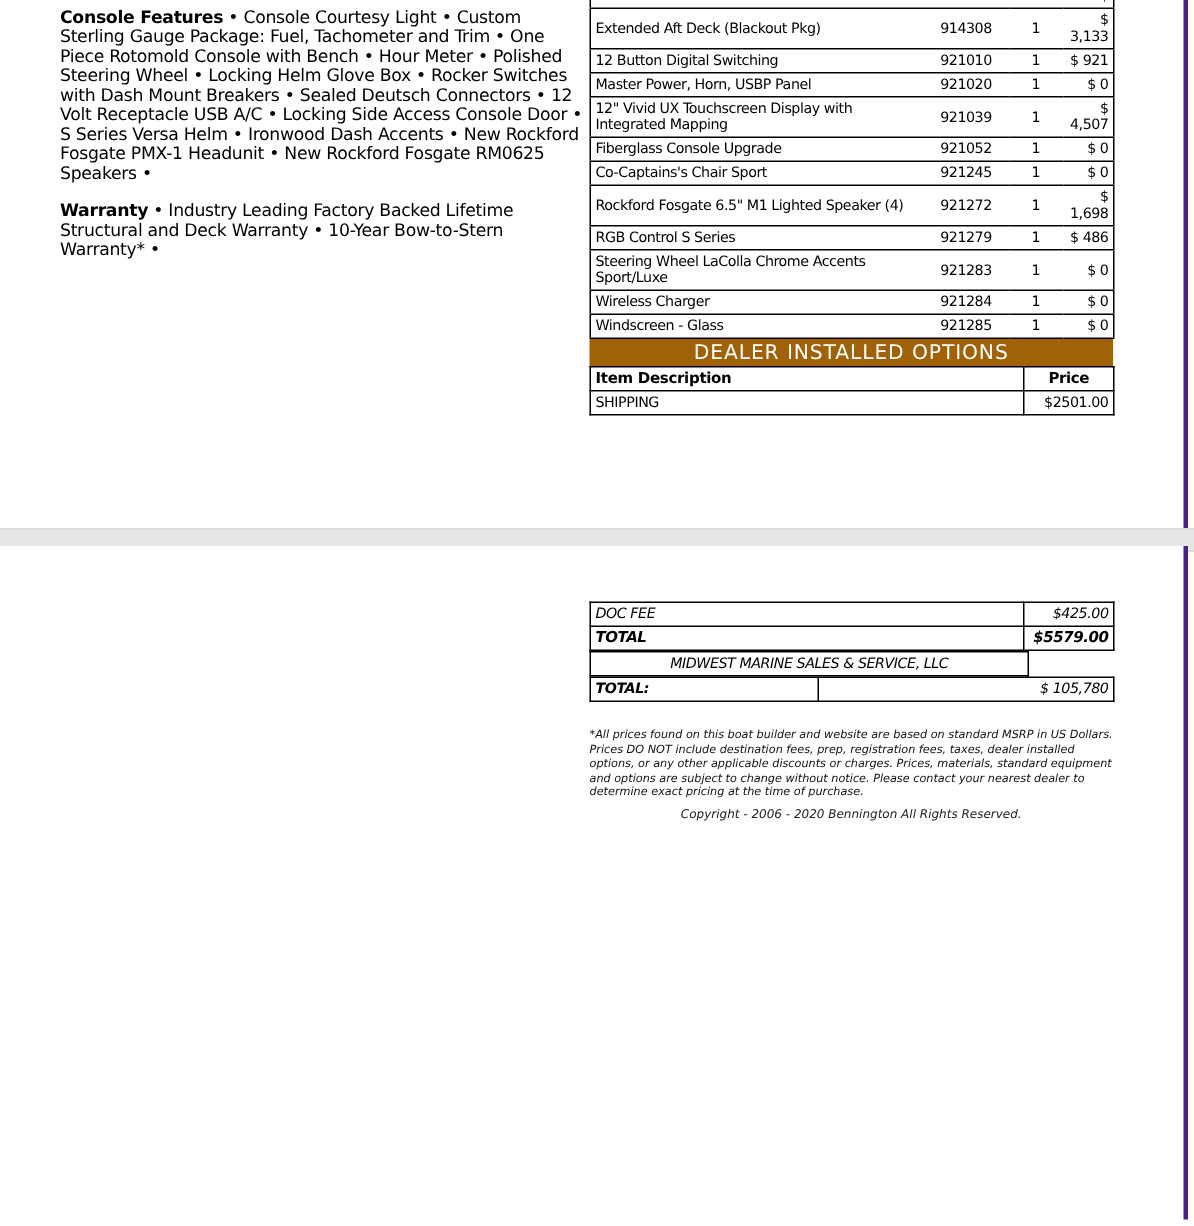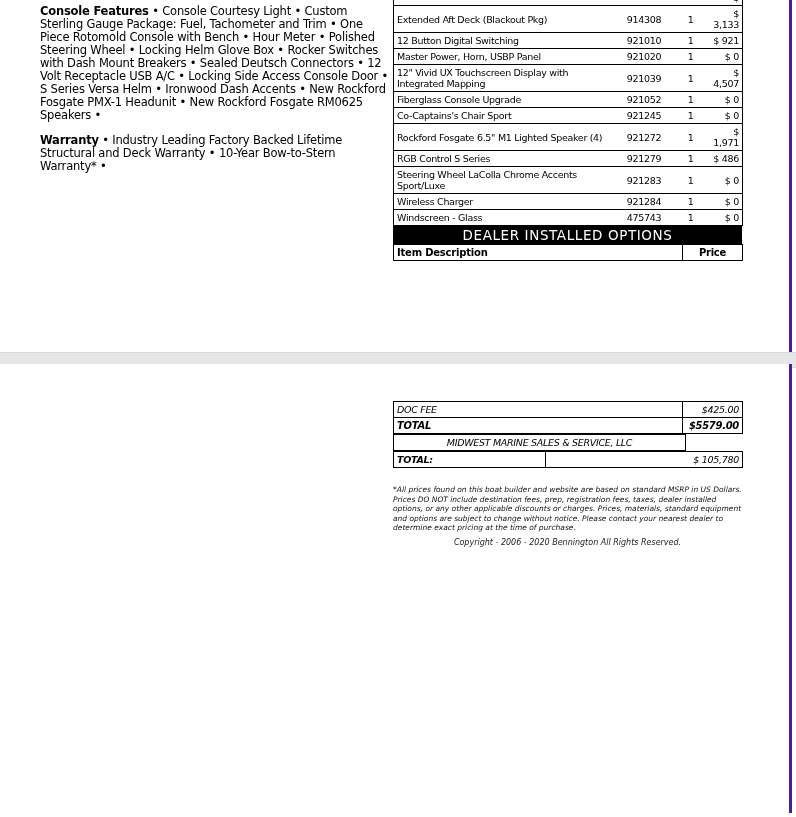--- a/index.html
+++ b/index.html
@@ -27,21 +27,21 @@
   .quote-col { position:absolute; left:393px; width:349px; }
   #quote-top { top:-11px; }
   table { border-collapse:collapse; width:293px; table-layout:fixed; }
   .qt td, .qt th { border:1px solid #000; padding:2px 3px; font-size:9.5px;
                    line-height:11px; letter-spacing:-0.3px; vertical-align:middle;
                    overflow:hidden; }
   .opt-table td { border-left:none; border-right:none; }
   .opt-table { border-left:1px solid #000; border-right:1px solid #000; }
   td.part, td.qty { text-align:center; }
   td.price { text-align:right; }
-  .banner { background:#000000; color:#fff; text-align:center; font-size:13.5px;
+  .banner { background:#a16207; color:#fff; text-align:center; font-size:13.5px;
             letter-spacing:0.6px; height:18px; line-height:18px; width:349px; }
   th.item { text-align:left; font-weight:bold; font-size:10px; letter-spacing:-0.2px; }
   th.price-h { text-align:center; font-weight:bold; font-size:10px; }
   td.item { text-align:left; }
   .bold-row td { font-weight:bold; font-size:10px; }
   .dealer-name-cell { text-align:center; font-size:11.5px; padding:3px 2px; }
   .grand-label { font-weight:bold; font-size:10px; }
   .grand-value { text-align:right; font-size:11px; letter-spacing:0; padding-right:3px; }
 
   .disclaimer { position:absolute; left:393px; top:121px; width:349px;
@@ -107,21 +107,21 @@
           <tr>
             <td class="desc">Co-Captains's Chair Sport</td>
             <td class="part">921245</td>
             <td class="qty">1</td>
             <td class="price">$ 0</td>
           </tr>
           <tr>
             <td class="desc">Rockford Fosgate 6.5" M1 Lighted Speaker (4)</td>
             <td class="part">921272</td>
             <td class="qty">1</td>
-            <td class="price">$ 1,971</td>
+            <td class="price">$ 1,698</td>
           </tr>
           <tr>
             <td class="desc">RGB Control S Series</td>
             <td class="part">921279</td>
             <td class="qty">1</td>
             <td class="price">$ 486</td>
           </tr>
           <tr>
             <td class="desc">Steering Wheel LaColla Chrome Accents Sport/Luxe</td>
             <td class="part">921283</td>
@@ -129,41 +129,45 @@
             <td class="price">$ 0</td>
           </tr>
           <tr>
             <td class="desc">Wireless Charger</td>
             <td class="part">921284</td>
             <td class="qty">1</td>
             <td class="price">$ 0</td>
           </tr>
           <tr>
             <td class="desc">Windscreen - Glass</td>
-            <td class="part">475743</td>
+            <td class="part">921285</td>
             <td class="qty">1</td>
             <td class="price">$ 0</td>
           </tr>
         </tbody>
     </table>
 
     <div class="banner">DEALER INSTALLED OPTIONS</div>
 
     <table class="qt">
       <colgroup>
           <col style="width:289px">
           <col style="width:60px">
         </colgroup>
       <thead>
         <tr>
           <th class="item">Item Description</th>
           <th class="price-h">Price</th>
         </tr>
       </thead>
       <tbody>
+          <tr>
+            <td class="item">SHIPPING</td>
+            <td class="price">$2501.00</td>
+          </tr>
         </tbody>
     </table>
   </div>
 </div>
 
 <div class="page-gap"></div>
 
 <div class="page" id="page2">
   <div class="quote-col" style="top:37px">
 

